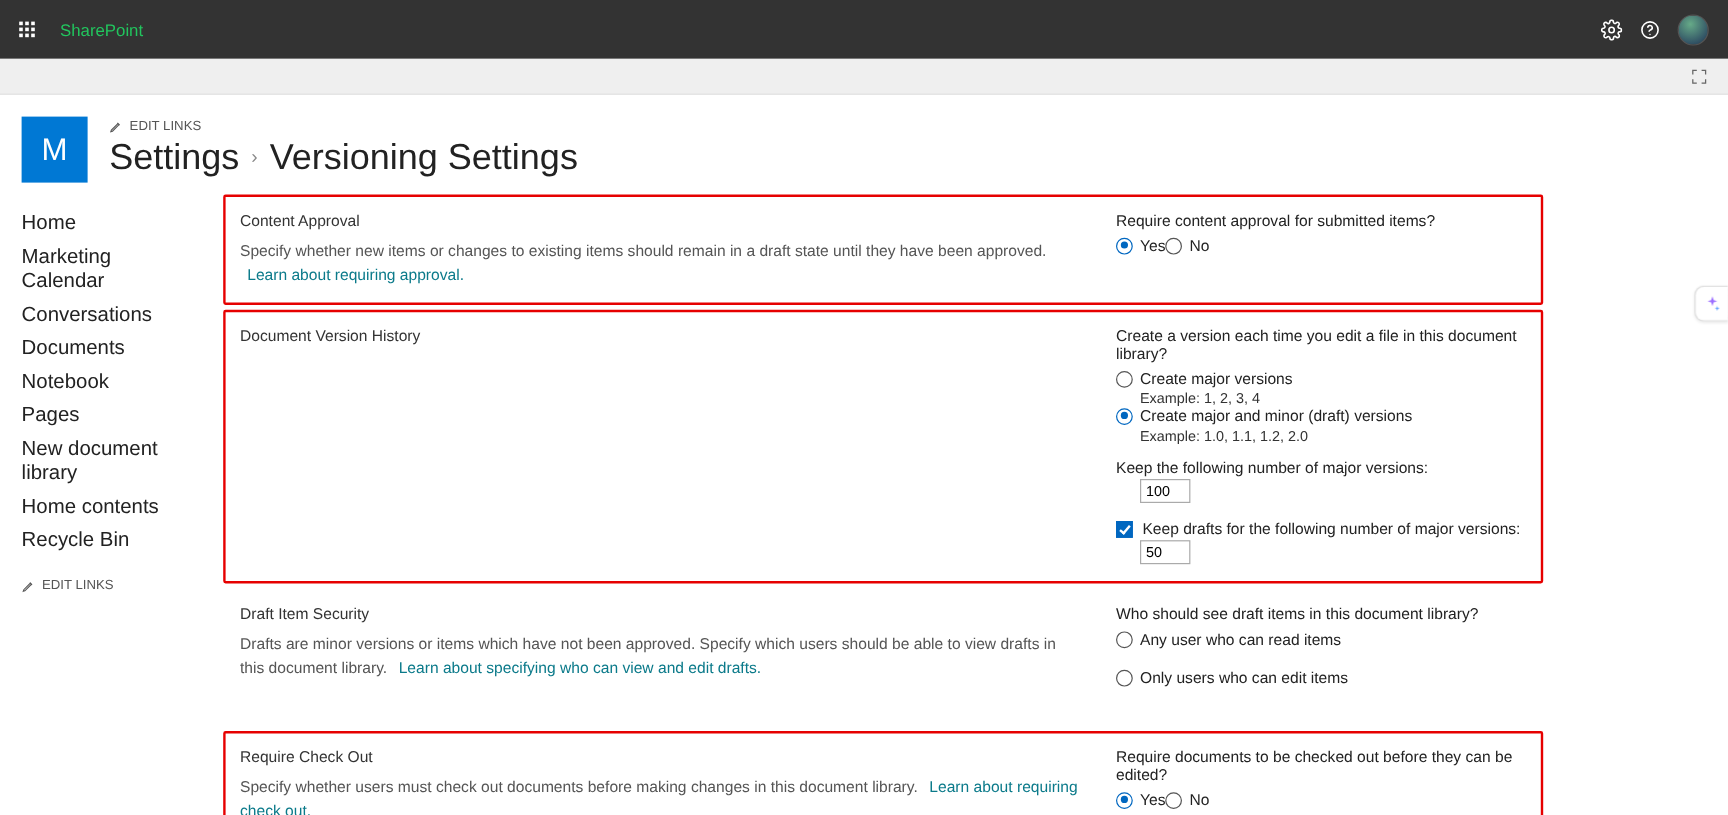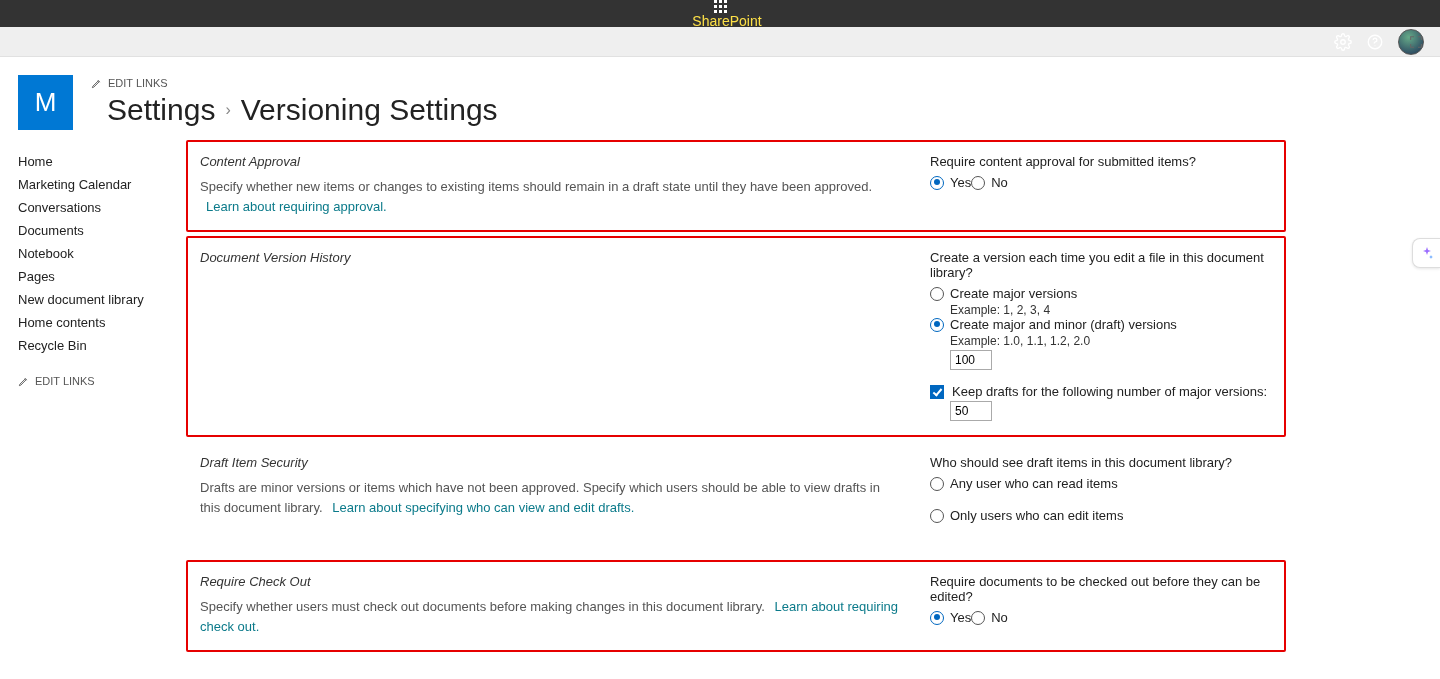--- a/index.html
+++ b/index.html
@@ -8,27 +8,26 @@
     font-size: 13px;
     color: #333;
     background: #fff;
     width: 1440px;
     height: 679px;
     overflow: hidden;
     position: relative;
   }
   
   .suite-bar {
-    height: 27px;
+    height: 49px;
     background: #333333;
-    color: #fde047;
+    color: #22c55e;
     display: flex;
     align-items: center;
     padding: 0 8px;
-    flex-direction: column;
   }
   .waffle {
     width: 28px; height: 28px;
     display: flex; align-items: center; justify-content: center;
     cursor: pointer;
   }
   .waffle-grid {
     display: grid;
     grid-template-columns: repeat(3, 3px);
     grid-template-rows: repeat(3, 3px);
@@ -66,41 +65,41 @@
     color: #fff; display:flex; align-items:center; justify-content:center;
     font-size: 26px; font-weight: 400;
     flex-shrink: 0;
   }
   .header-area { display:flex; align-items:flex-start; gap:18px; margin-bottom: 10px;}
   .header-text { padding-top: 2px; }
   .edit-links { font-size: 11px; color:#555; display:flex; align-items:center; gap:6px; cursor:pointer; margin-bottom:4px;}
   .edit-links svg { width:11px; height:11px; stroke:#555;}
   .breadcrumb { font-size: 30px; color:#222; display:flex; align-items:center; gap:10px; line-height:1.1;}
   .breadcrumb .sep { font-size:16px; color:#888; }
-  .breadcrumb .settings-link { cursor:pointer;margin-left:16px; }
+  .breadcrumb .settings-link { cursor:pointer; }
   .columns { display:flex; gap: 20px; margin-top: 4px;}
   .left-nav { width: 148px; flex-shrink:0; padding-top:10px;}
   .left-nav a {
-    display:block; color:#222; text-decoration:none; font-size:13px;
+    display:block; color:#222; text-decoration:none; font-size:17px;
     padding: 4px 0; cursor:pointer;
   }
   .left-nav .edit-links-bottom {
     margin-top: 18px; font-size:11px; color:#555; display:flex; align-items:center; gap:6px;
   }
   .content { flex: 1; padding-right: 10px; max-width: 1110px;}
   .section {
     border: 2px solid transparent;
     padding: 12px 12px 14px 12px;
     margin-bottom: 4px;
     display: flex;
     gap: 30px;
   }
   .section.highlight { border-color: #e60000; border-radius:2px;}
   .section-left { width: 700px; flex-shrink: 0; }
-  .section-title { font-size: 13px; color:#333; margin-bottom: 8px; font-style: italic; }
+  .section-title { font-size: 13px; color:#333; margin-bottom: 8px; }
   .section-desc { font-size: 13px; color:#555; line-height:1.5;}
   .section-desc a, .learn-link { color: #0b7a8a; text-decoration:none; cursor:pointer; margin-left:6px;}
   .section-right { flex: 1; font-size: 13px; color:#222; min-width: 320px;}
   .question { margin-bottom: 6px; }
   .radio-row { display:flex; align-items:center; margin-top: 2px;}
   .radio-opt { display:flex; align-items:center; gap:6px; font-size:13px;}
   .radio-list .radio-opt { margin-bottom: 2px; }
   input[type="radio"] {
     appearance: none; width:14px; height:14px; border:1.5px solid #555; border-radius:50%;
     position:relative; cursor:pointer; background:#fff;
@@ -258,20 +257,21 @@
                 <input type="radio" name="vh" style="">
                 <span>Create major versions</span>
               </label>
               <div class="sub-label">Example: 1, 2, 3, 4</div>
               <label class="radio-opt">
                 <input type="radio" name="vh" checked="" style="">
                 <span>Create major and minor (draft) versions</span>
               </label>
               <div class="sub-label">Example: 1.0, 1.1, 1.2, 2.0</div>
             </div>
+            <div style="margin-top:12px;">Keep the following number of major versions:</div>
             <div class="indent"><input class="num-input" type="text" value="100" style=""></div>
             <div style="margin-top:14px; display:flex; align-items:flex-end; gap:8px;">
               <input type="checkbox" checked="" style="">
               <span>Keep drafts for the following number of major versions:</span>
             </div>
             <div class="indent"><input class="num-input" type="text" value="50" style=""></div>
           </div>
         </div>
 
         <div class="section">

